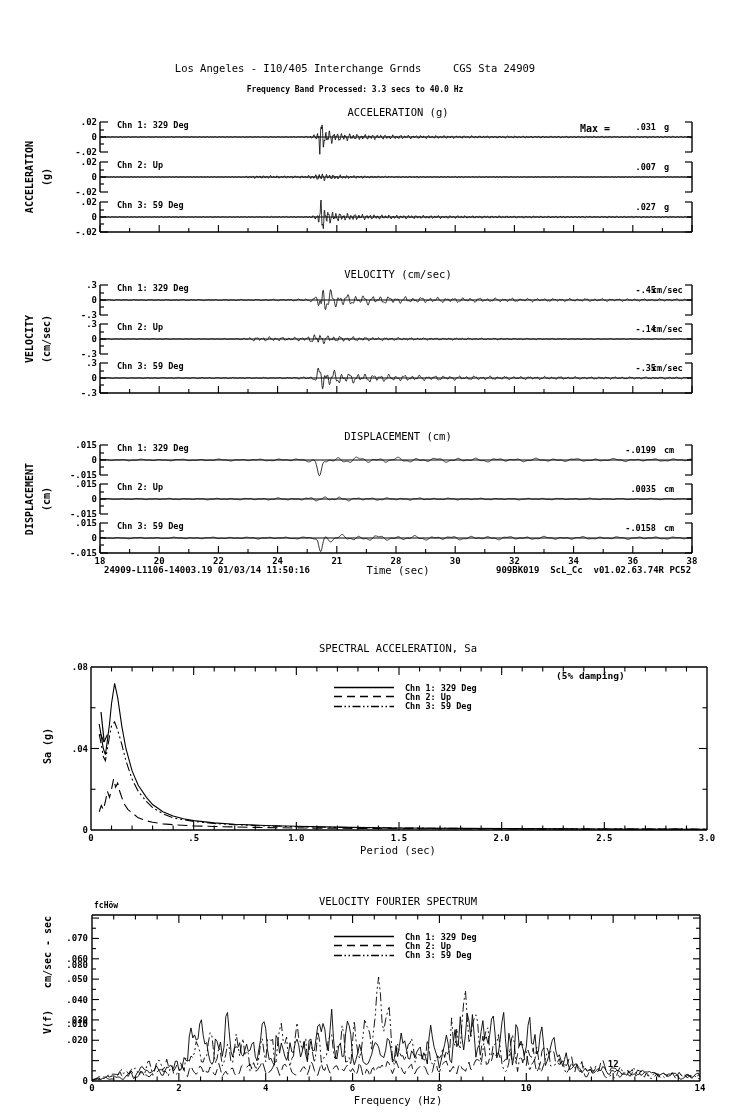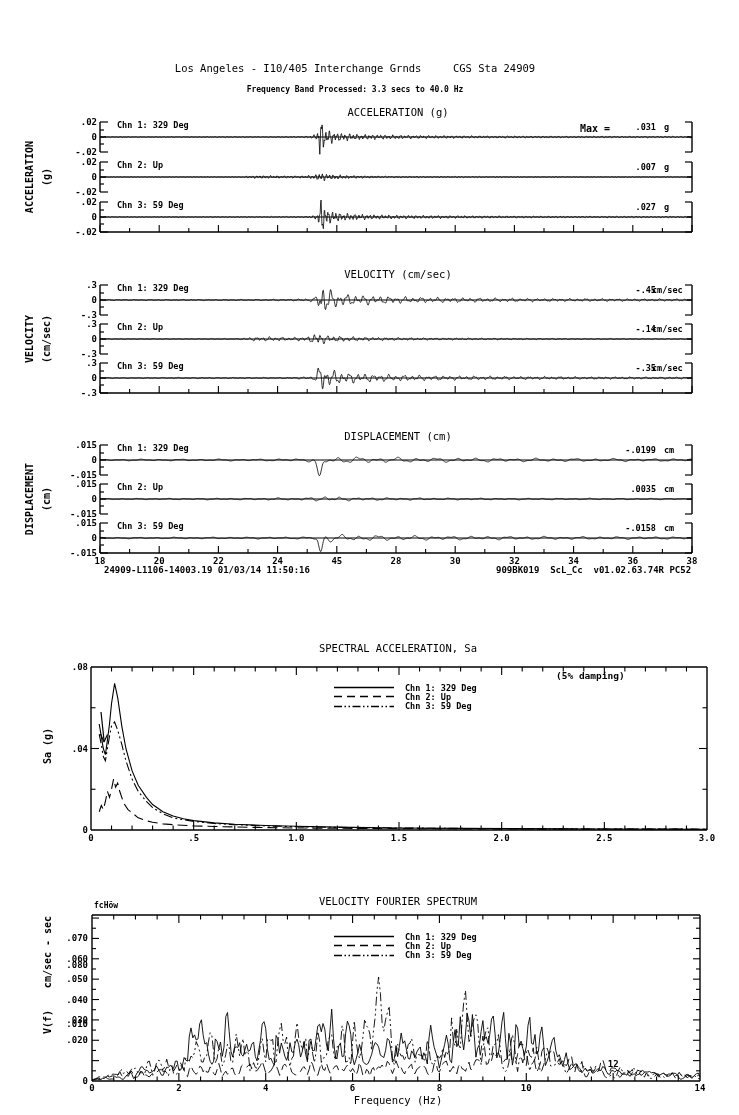--- a/index.html
+++ b/index.html
@@ -399,21 +399,21 @@
       <span class="lbl" style="left: 97px; top: 484px; transform: translate(-100%, -50%);">.015</span>
       <span class="lbl" style="left: 97px; top: 499px; transform: translate(-100%, -50%);">0</span>
       <span class="lbl" style="left: 97px; top: 514px; transform: translate(-100%, -50%);">-.015</span>
       <span class="lbl" style="left: 97px; top: 523px; transform: translate(-100%, -50%);">.015</span>
       <span class="lbl" style="left: 97px; top: 538px; transform: translate(-100%, -50%);">0</span>
       <span class="lbl" style="left: 97px; top: 553px; transform: translate(-100%, -50%);">-.015</span>
       <span class="lbl" style="left: 100px; top: 561px; transform: translate(-50%, -50%);">18</span>
       <span class="lbl" style="left: 159.2px; top: 561px; transform: translate(-50%, -50%);">20</span>
       <span class="lbl" style="left: 218.4px; top: 561px; transform: translate(-50%, -50%);">22</span>
       <span class="lbl" style="left: 277.6px; top: 561px; transform: translate(-50%, -50%); text-align: right;">24</span>
-      <span class="lbl" style="left: 336.8px; top: 561px; transform: translate(-50%, -50%);">45</span>
+      <span class="lbl" style="left: 336.8px; top: 561px; transform: translate(-50%, -50%);">21</span>
       <span class="lbl" style="left: 396px; top: 561px; transform: translate(-50%, -50%);">28</span>
       <span class="lbl" style="left: 455.2px; top: 561px; transform: translate(-50%, -50%);">30</span>
       <span class="lbl" style="left: 514.4px; top: 561px; transform: translate(-50%, -50%);">32</span>
       <span class="lbl" style="left: 573.6px; top: 561px; transform: translate(-50%, -50%);">34</span>
       <span class="lbl" style="left: 632.8px; top: 561px; transform: translate(-50%, -50%);">36</span>
       <span class="lbl" style="left: 692px; top: 561px; transform: translate(-50%, -50%);">38</span>
       <span class="lbl" style="left: 91px; top: 838px; transform: translate(-50%, -50%);">0</span>
       <span class="lbl" style="left: 193.667px; top: 838px; transform: translate(-50%, -50%);">.5</span>
       <span class="lbl" style="left: 296.333px; top: 838px; transform: translate(-50%, -50%);">1.0</span>
       <span class="lbl" style="left: 399px; top: 838px; transform: translate(-50%, -50%);">1.5</span>
@@ -484,24 +484,26 @@
   <div class="abs maxunit" style="left:652px;top:325px">cm/sec</div>
   <div class="abs maxval" style="left:604px;top:364px">-.35</div>
   <div class="abs maxunit" style="left:652px;top:364px">cm/sec</div>
   <div class="abs maxval" style="left:604px;top:446px">-.0199</div>
   <div class="abs maxunit" style="left:664px;top:446px">cm</div>
   <div class="abs maxval" style="left:604px;top:485px">.0035</div>
   <div class="abs maxunit" style="left:664px;top:485px">cm</div>
   <div class="abs maxval" style="left:604px;top:524px">-.0158</div>
   <div class="abs maxunit" style="left:664px;top:524px">cm</div>
 
+  <div class="abs ptitle" style="top:565px">Time (sec)</div>
   <div class="abs foot" style="left:104px;top:566px">24909-L1106-14003.19 01/03/14 11:50:16</div>
   <div class="abs foot" style="left:496px;top:566px">909BK019  ScL_Cc  v01.02.63.74R PC52</div>
 
   <div class="abs note" style="left:556px;top:671px">(5% damping)</div>
+  <div class="abs ptitle" style="top:845px">Period (sec)</div>
   <div class="legend" style="left:333px;top:683px">
     <div class="lrow">
       <svg class="lline" width="62" height="7">
           <line class="ls-solid" x1="1" y1="3.5" x2="61" y2="3.5"></line>
         </svg>
       <span class="ltext">Chn 1: 329 Deg</span>
     </div>
     <div class="lrow">
       <svg class="lline" width="62" height="7">
           <line class="ls-dash" x1="1" y1="3.5" x2="61" y2="3.5"></line>

